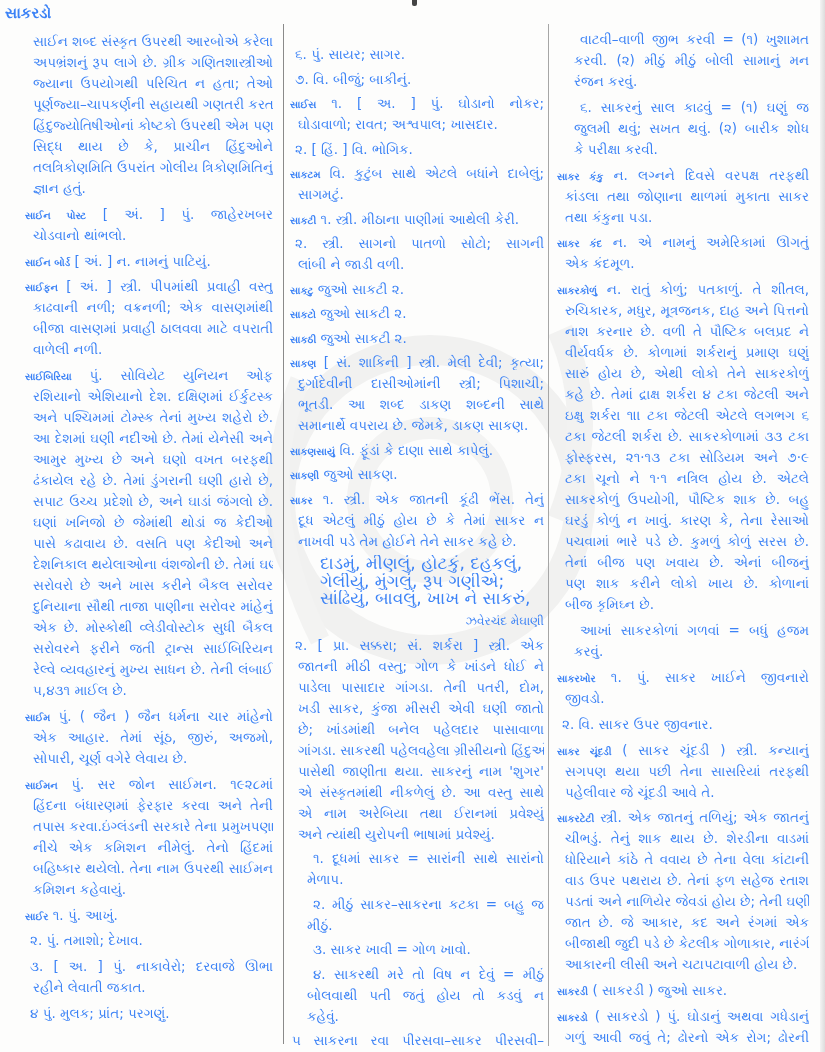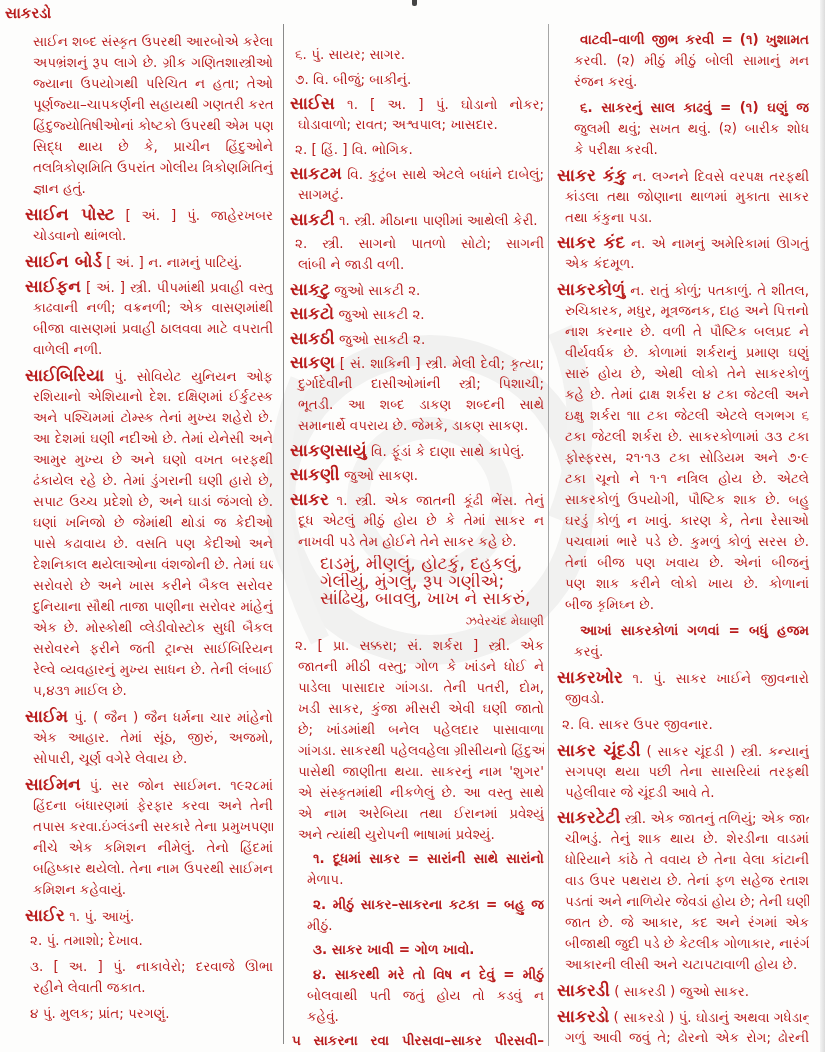--- a/index.html
+++ b/index.html
@@ -1,18 +1,18 @@
 <!DOCTYPE html>
 <html><head>
   <meta charset="utf-8">
   <style>
     html, body { margin: 0; padding: 0; background: #ffffff; }
     #page {
       position: relative; width: 825px; height: 1052px; overflow: hidden;
-      background: #fdfdfc; color: #b91c1c;
+      background: #fdfdfc; color: #3b82f6;
       font-family: "DejaVu Sans", "Liberation Sans", sans-serif;
       font-size: 13.5px;
     }
     .watermark { position: absolute; left: 0; top: 0; width: 825px; height: 1052px; pointer-events: none; }
     .edge-strip { position: absolute; right: 0; top: 0; width: 5px; height: 1052px;
       background: linear-gradient(to right, #f4f4f4, #dcdcdc); }
     .top-mark { position: absolute; left: 412px; top: 0; width: 5px; height: 6px; background: #444; border-radius: 0 0 2px 2px; }
     .running-head { position: absolute; left: 5px; top: 3px; font-weight: bold; font-size: 15px; line-height: 20px; }
     .divider { position: absolute; width: 1px; background: #8a8a8a; }
     .divider.d1 { left: 283px; top: 24px; height: 1020px; }
@@ -20,27 +20,27 @@
     .col { position: absolute; display: flex; flex-direction: column; justify-content: space-between; }
     .col.c1 { left: 25px; top: 31px; width: 248px; height: 993px; }
     .col.c2 { left: 290px; top: 31px; width: 254px; height: 1007px; margin-top: 13px; }
     .col.c3 { left: 557px; top: 29px; width: 252px; height: 1019px; }
     .block { width: 100%; }
     .line {
       height: 21px; line-height: 21px; white-space: nowrap; overflow: hidden;
       text-align: justify; text-align-last: justify; box-sizing: border-box;
     }
     .line.last { text-align-last: left; }
-    .head { font-weight: bold; font-size: 17px; }
+    .head { font-weight: bold; font-size: 10px; }
     .block.entry .line + .line { padding-left: 8px; }
     .block.cont .line { padding-left: 8px; }
     .block.sense .line { padding-left: 8px; }
     .block.sense .line:first-child { padding-left: 5px; }
     .block.idiom .line { padding-left: 17px; }
-    .block.idiom .line:first-child { padding-left: 23px; font-weight: bold; }
+    .block.idiom .line:first-child { padding-left: 23px; }
     .block.idiom.flush .line:first-child { padding-left: 2px; }
     .block.verse { padding-left: 30px; box-sizing: border-box; }
     .block.verse .line { height: 17.5px; line-height: 17.5px; font-size: 17px; text-align-last: left; }
     .block.attrib .line { text-align-last: right; font-size: 12px; height: 20px; line-height: 20px; }
   </style>
 </head>
 <body>
 
 <div id="page">
   <svg class="watermark" viewBox="0 0 825 1052">

